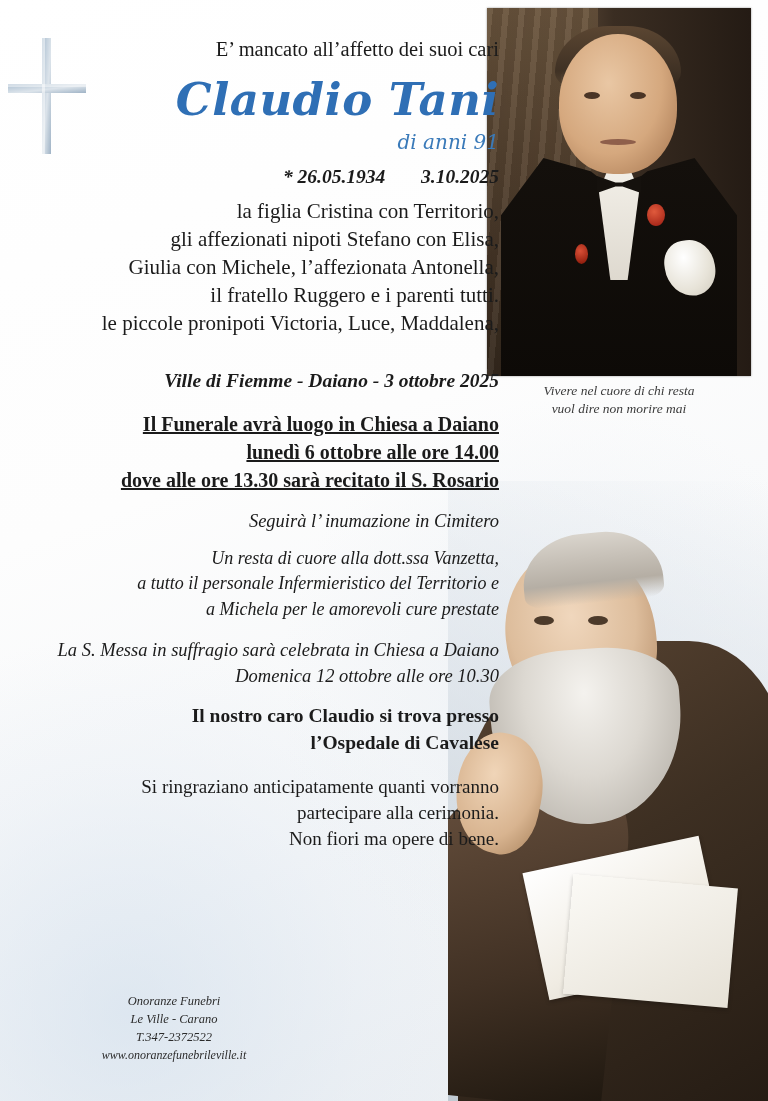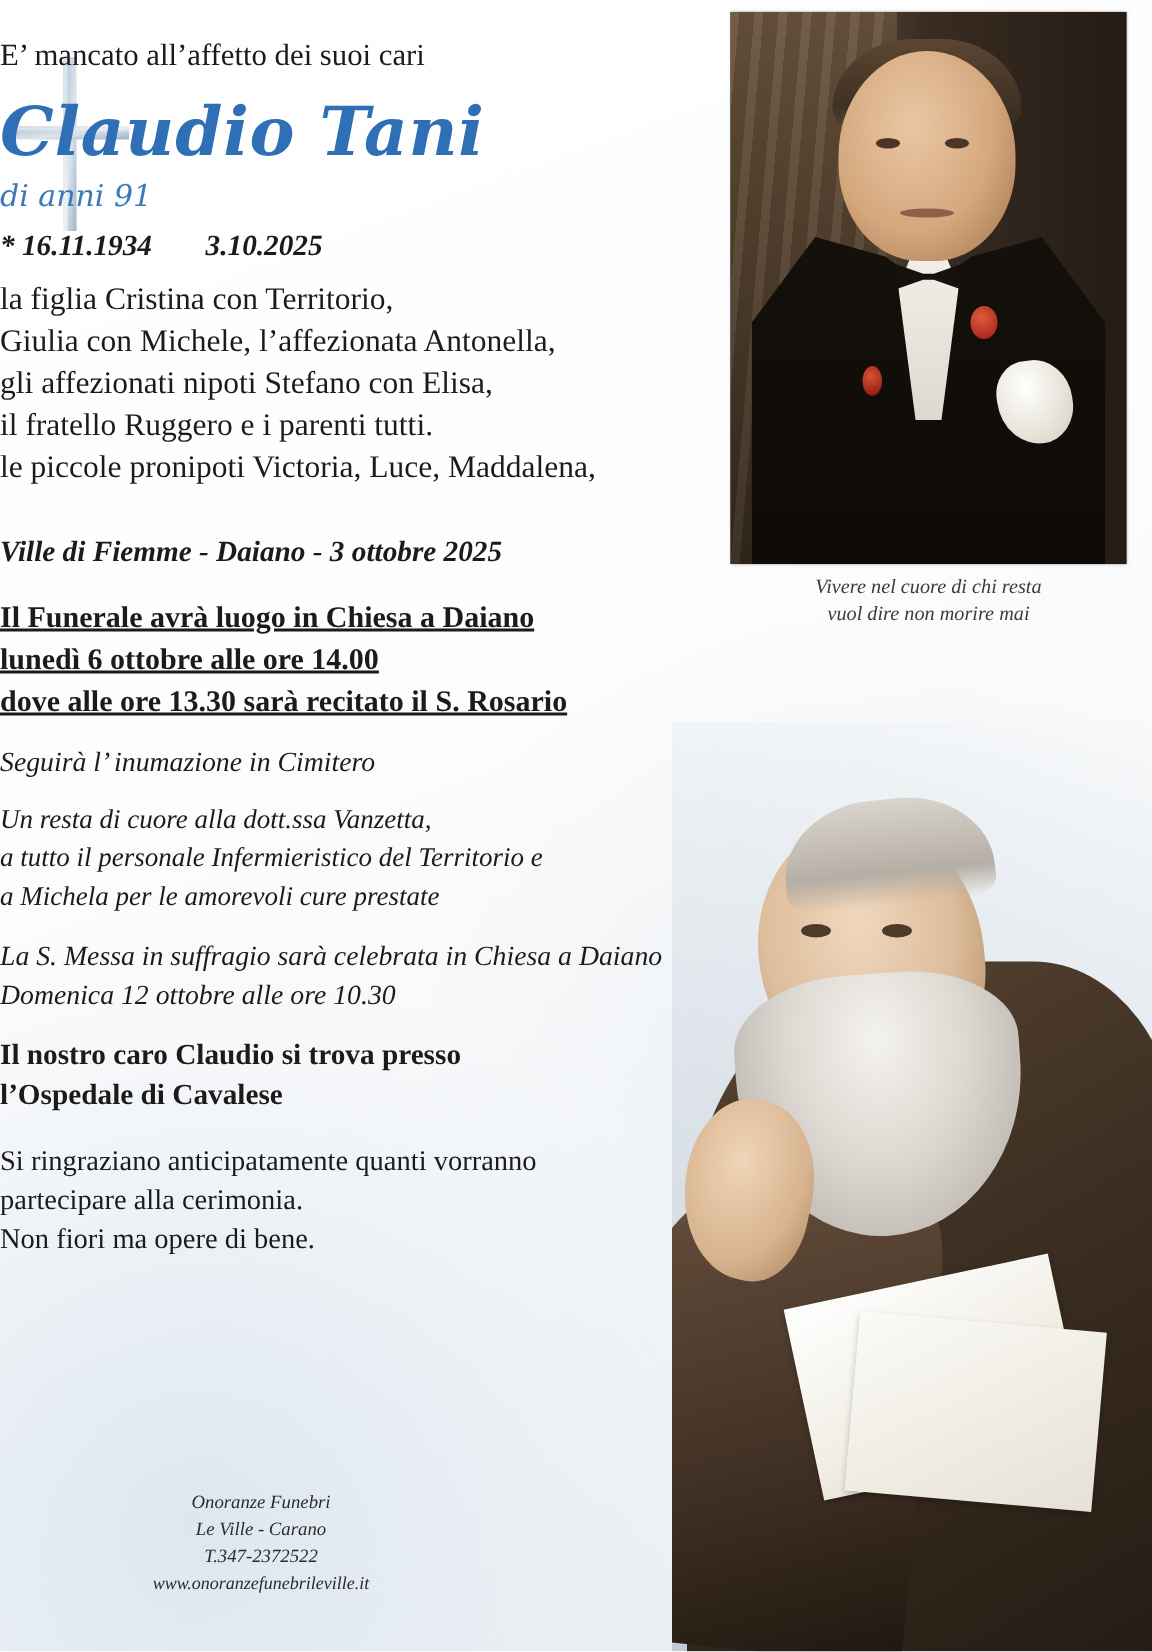--- a/index.html
+++ b/index.html
@@ -277,22 +277,22 @@
     transform: rotate(5deg);
     box-shadow: 0 2px 4px rgba(0,0,0,0.22);
   }
 
   
   .content {
     position: absolute;
     left: 0;
     top: 0;
     width: 487px;
-    padding: 0;
-    text-align: left;
+    padding: 12px;
+    text-align: right;
     color: #1b1b1b;
   }
   .line-intro {
     margin-top: 26px;
     font-size: 20.5px;
     font-family: "Liberation Serif", serif;
   }
   .name {
     margin-top: 12px;
     font-size: 45px;
@@ -437,29 +437,29 @@
 
   <div class="content">
 
     <div class="line-intro">E’ mancato all’affetto dei suoi cari</div>
 
     <div class="name">Claudio Tani</div>
 
     <div class="age">di anni 91</div>
 
     <div class="dates">
-      <span>* 16.11.1934</span>
+      <span>* 26.05.1934</span>
       <span class="sep"></span>
       <span>3.10.2025</span>
     </div>
 
     <div class="remember">
       <div>la figlia Cristina con Territorio,</div>
+      <div>gli affezionati nipoti Stefano con Elisa,</div>
       <div>Giulia con Michele, l’affezionata Antonella,</div>
-      <div>gli affezionati nipoti Stefano con Elisa,</div>
       <div>il fratello Ruggero e i parenti tutti.</div>
       <div>le piccole pronipoti Victoria, Luce, Maddalena,</div>
     </div>
 
     <div class="place">Ville di Fiemme - Daiano - 3 ottobre 2025</div>
 
     <div class="funeral">
       <div>Il Funerale avrà luogo in Chiesa a Daiano</div>
       <div>lunedì 6 ottobre alle ore 14.00</div>
       <div>dove alle ore 13.30 sarà recitato il S. Rosario</div>

